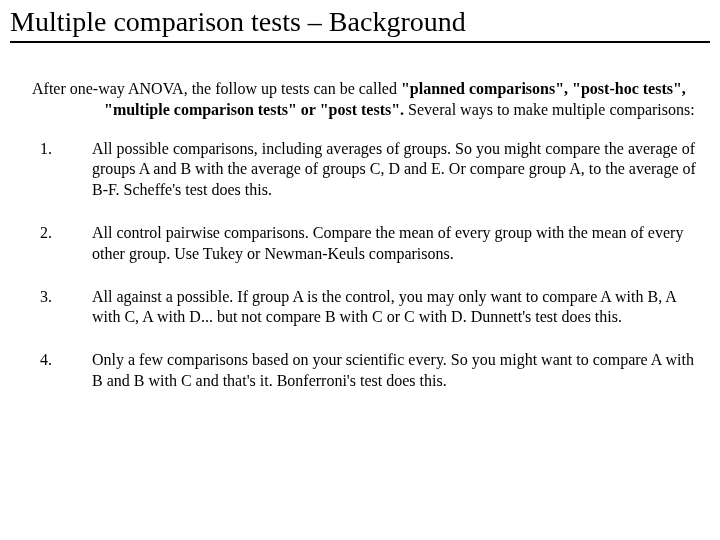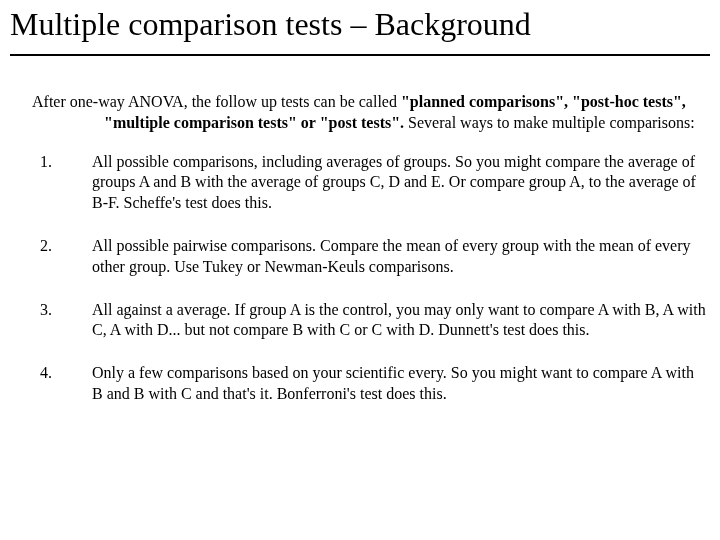--- a/index.html
+++ b/index.html
@@ -8,24 +8,24 @@
     width: 720px;
     height: 540px;
     background: #ffffff;
     font-family: "Times New Roman", Times, serif;
     color: #000000;
   }
   .page {
     padding: 6px 10px 10px 10px;
   }
   .title {
-    font-size: 32px;
+    font-size: 28px;
     font-weight: normal;
     border-bottom: 2px solid #000;
-    padding-bottom: 11px;
+    padding-bottom: 3px;
     margin-bottom: 14px;
   }
   .intro {
     font-size: 16px;
     line-height: 1.3;
     margin-left: 22px;
     margin-right: 4px;
     margin-bottom: 18px;
     text-indent: 0;
   }
@@ -73,28 +73,28 @@
     <div class="li">
       <div class="li-num">1.</div>
       <div class="li-body">
         <span class="ul"> All possible comparisons</span><span>, including averages of groups. So you might compare the average of groups A and B with the average of groups C, D and E. Or compare group A, to the average of B-F. Scheffe's test does this.</span>
       </div>
     </div>
 
     <div class="li">
       <div class="li-num">2.</div>
       <div class="li-body">
-        <span class="ul">All possible pairwise comparisons</span><span>. Compare the mean of every group with the mean of every other group. Use Tukey or Newman-Keuls comparisons.</span>
+        <span class="ul">All control pairwise comparisons</span><span>. Compare the mean of every group with the mean of every other group. Use Tukey or Newman-Keuls comparisons.</span>
       </div>
     </div>
 
     <div class="li">
       <div class="li-num">3.</div>
       <div class="li-body">
-        <span class="ul">All against a average</span><span>. If group A is the control, you may only want to compare A with B, A with C, A with D... but not compare B with C or C with D. Dunnett's test does this.</span>
+        <span class="ul">All against a possible</span><span>. If group A is the control, you may only want to compare A with B, A with C, A with D... but not compare B with C or C with D. Dunnett's test does this.</span>
       </div>
     </div>
 
     <div class="li">
       <div class="li-num">4.</div>
       <div class="li-body">
         <span class="ul">Only a few comparisons based on your scientific every</span><span>. So you might want to compare A with B and B with C and that's it. Bonferroni's test does this.</span>
       </div>
     </div>
 

